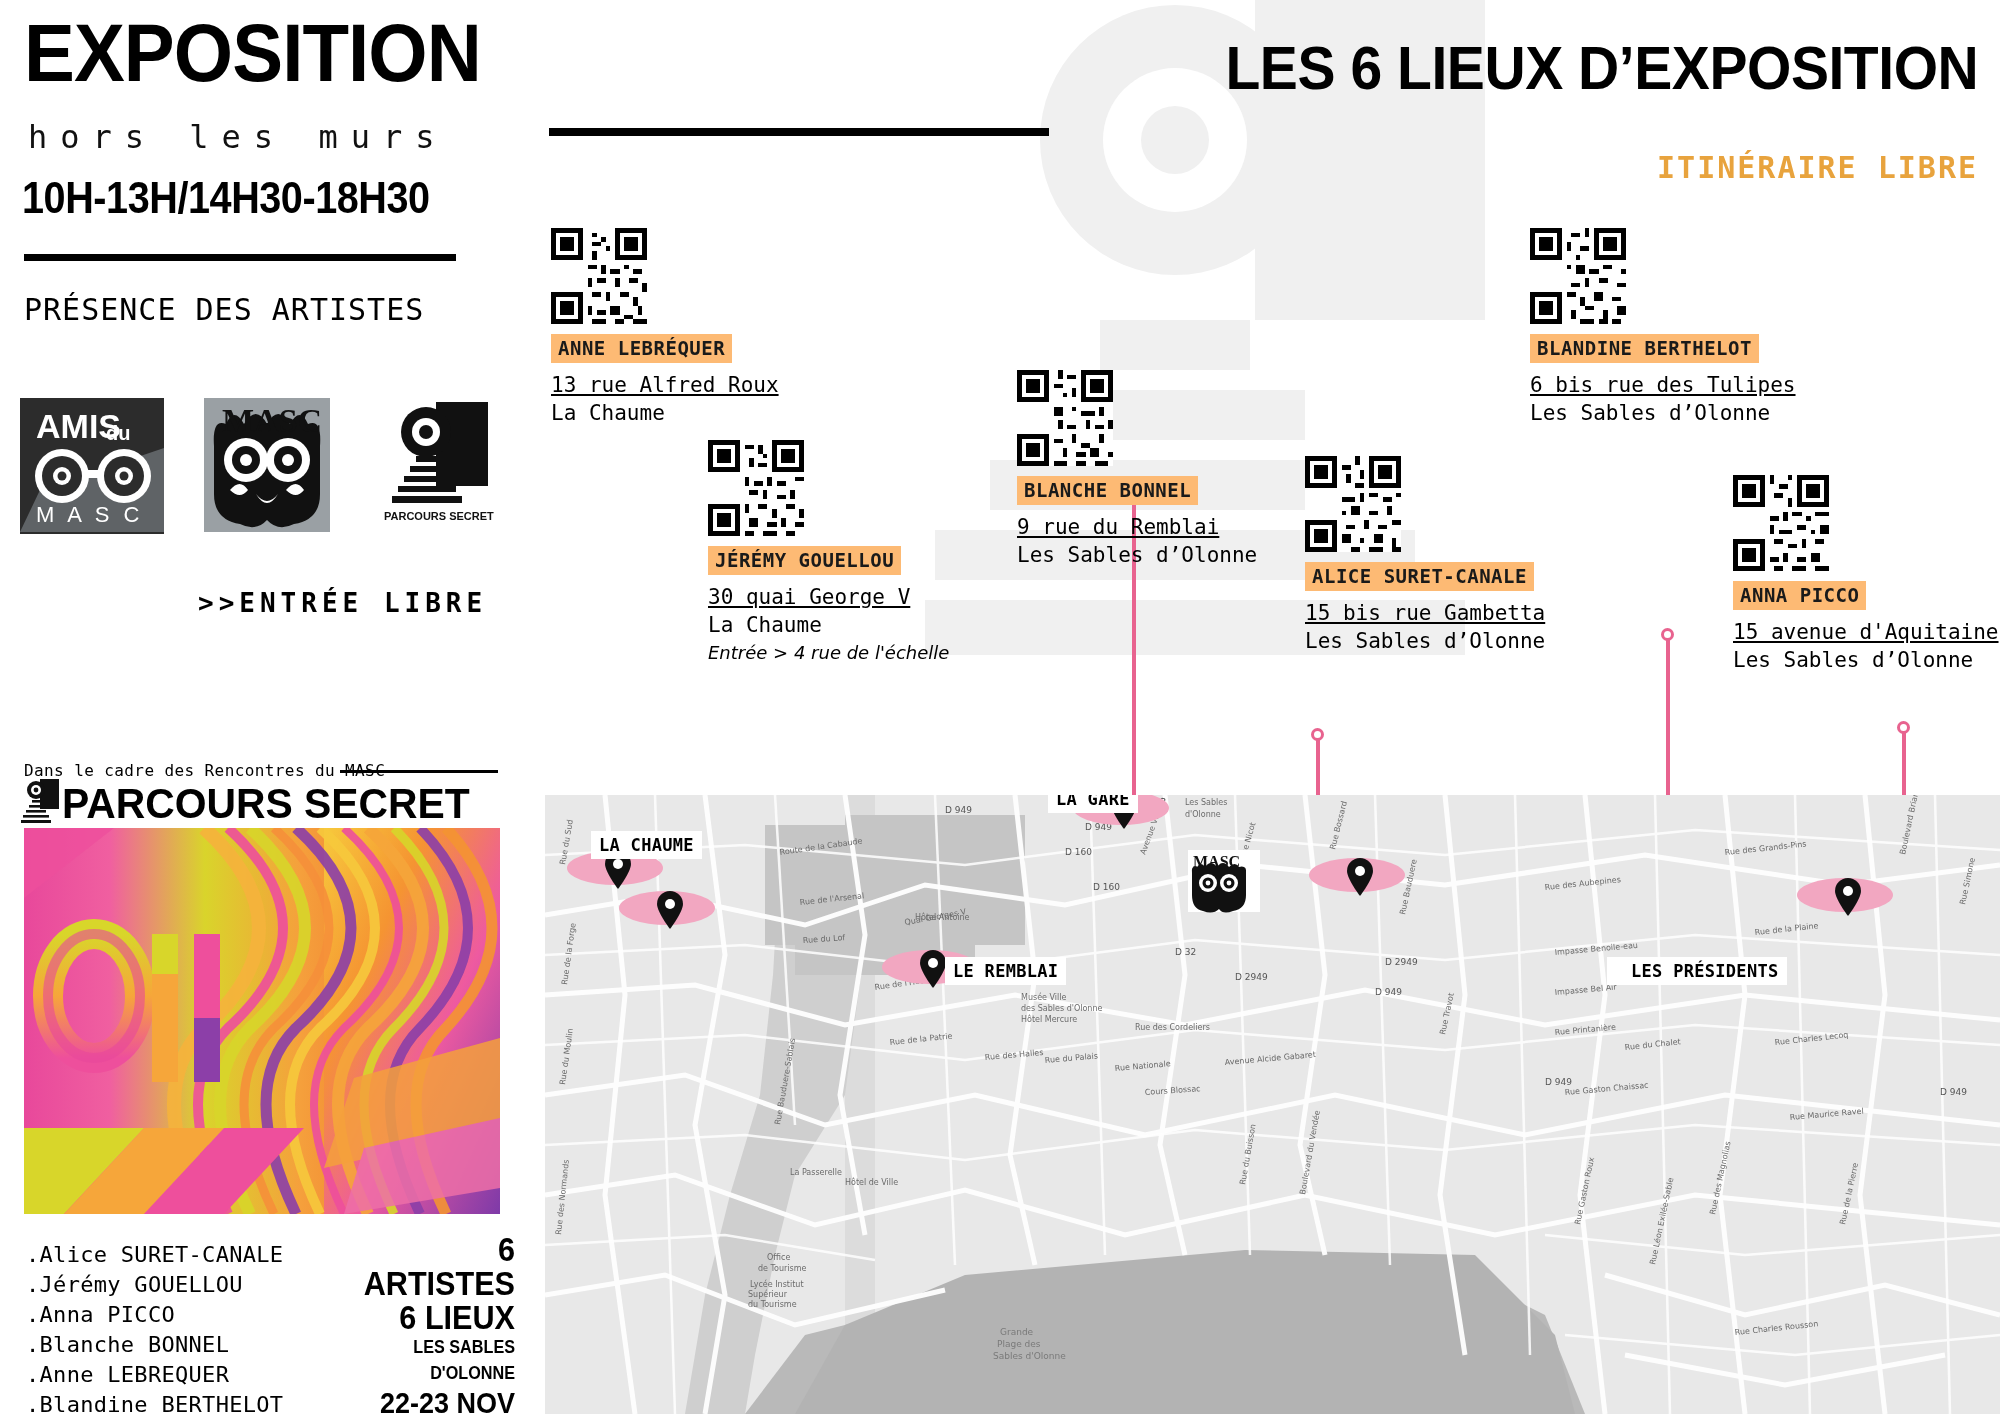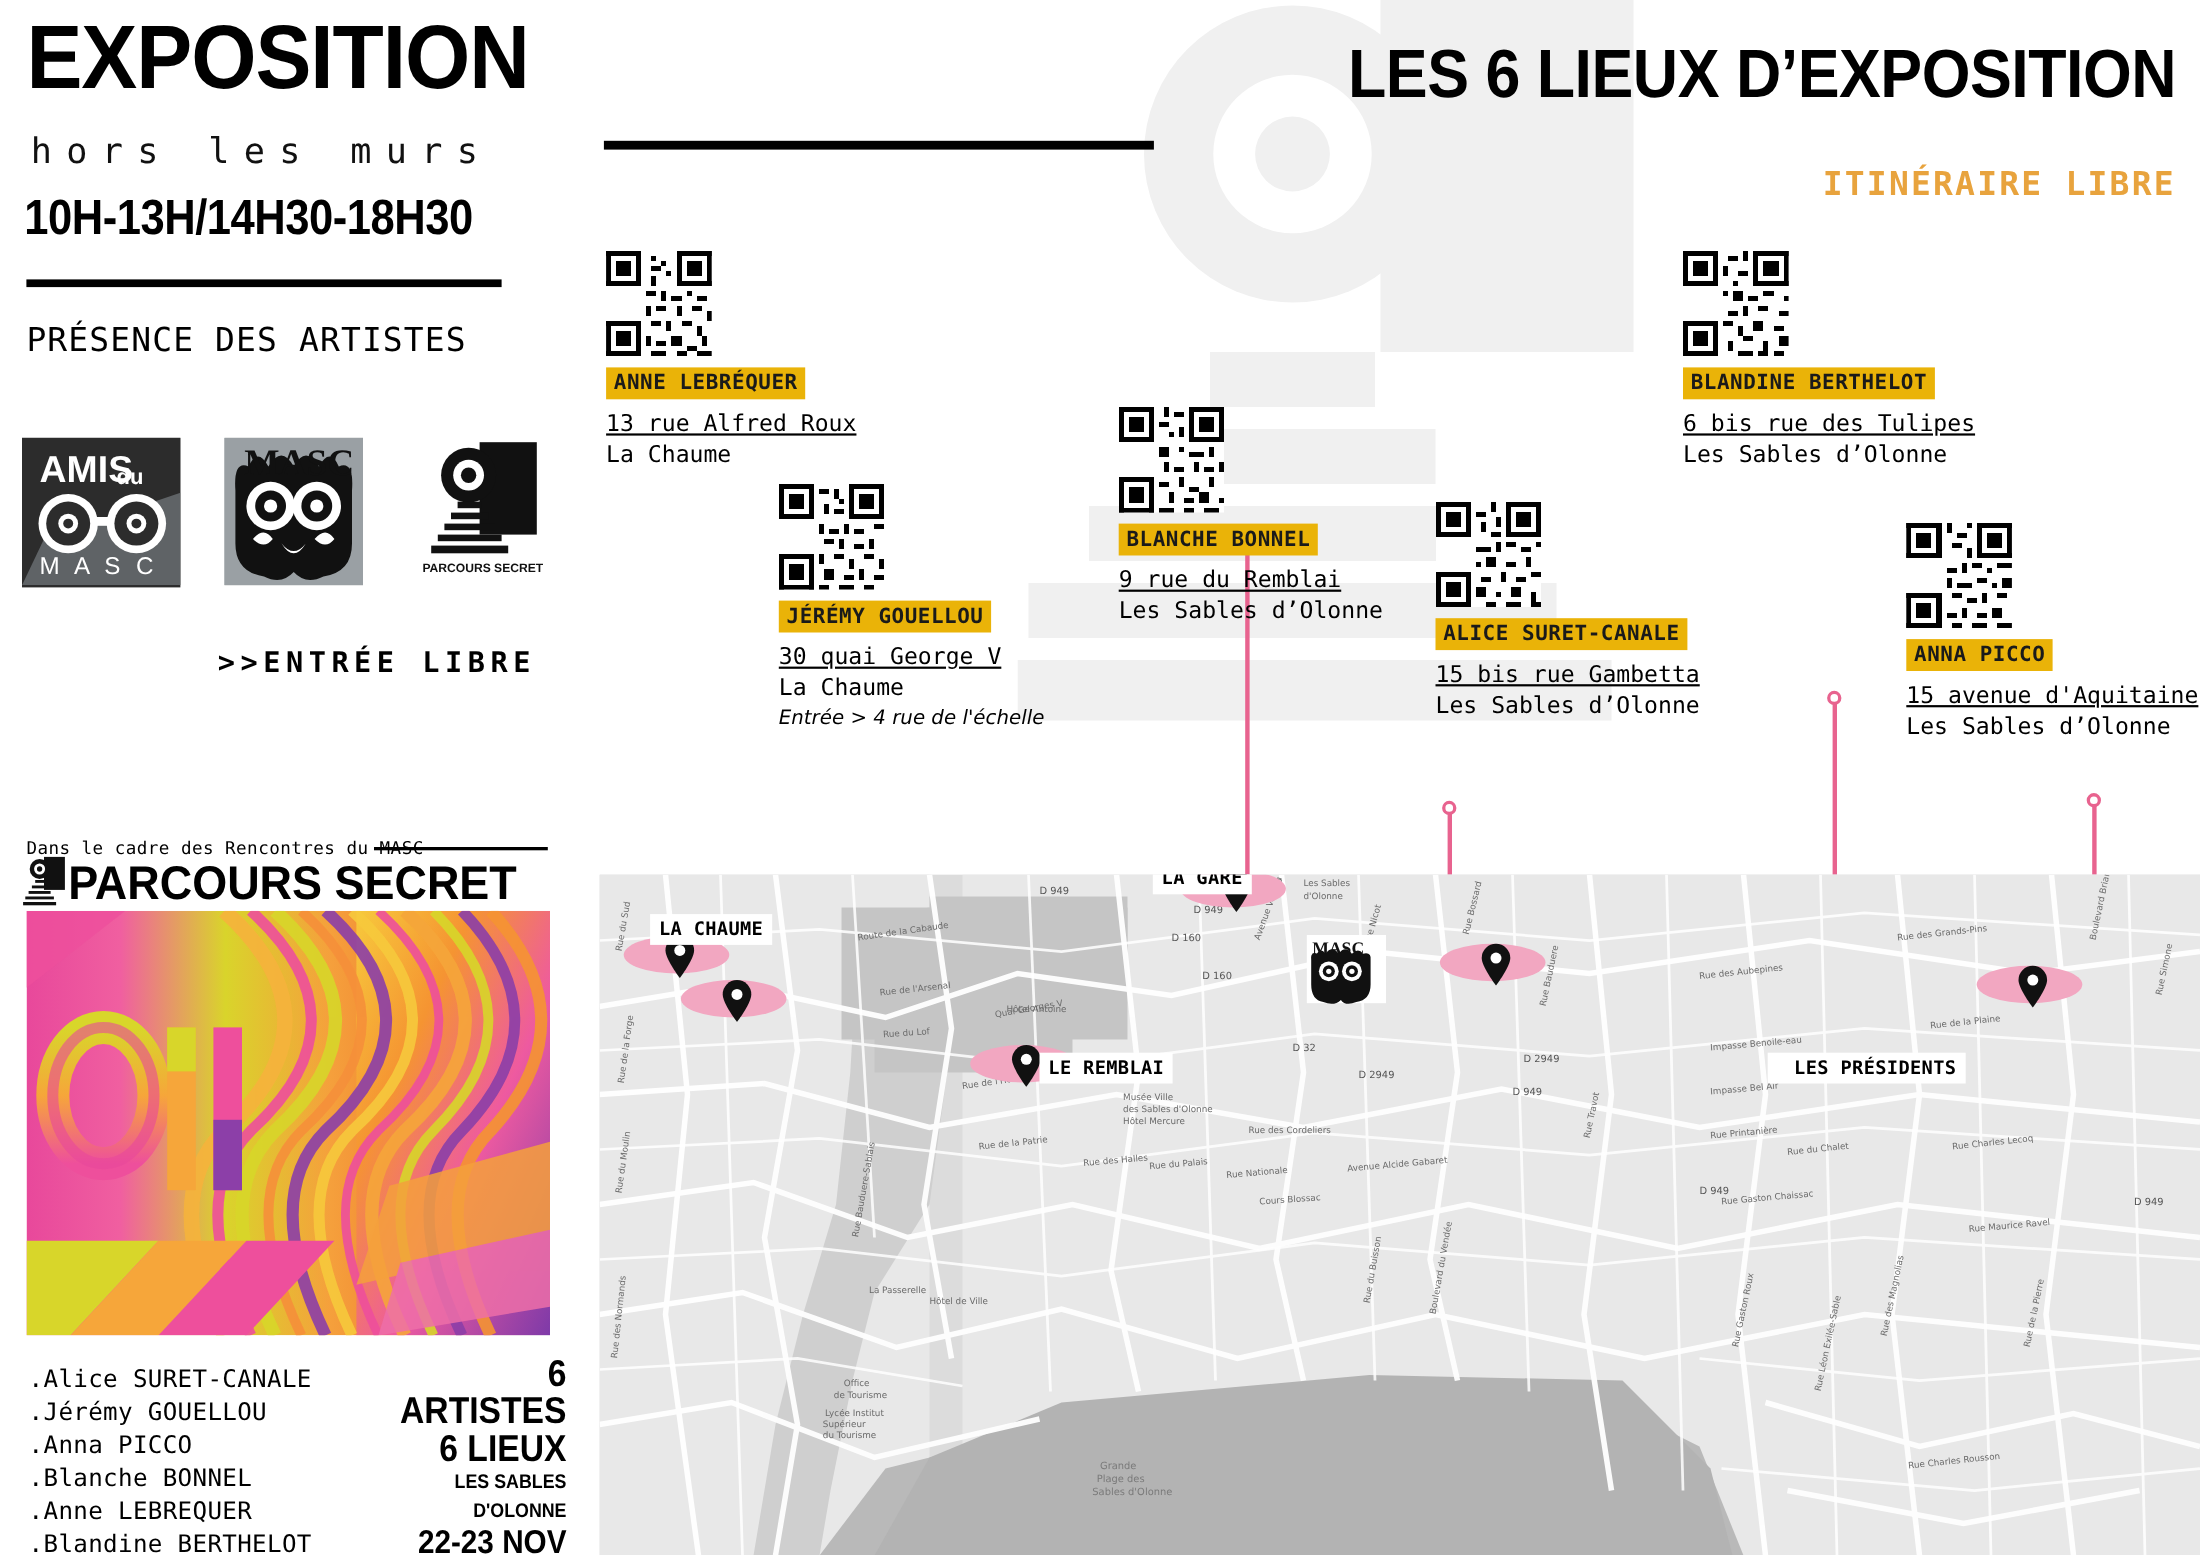--- a/index.html
+++ b/index.html
@@ -106,21 +106,21 @@
     white-space: nowrap;
   }
 
   
   .watermark { position: absolute; left: 380px; top: -10px; width: 620px; height: 770px; opacity: 1; }
 
   
   .loc { position: absolute; }
   .loc .qr { width: 96px; height: 96px; margin-bottom: 10px; }
   .loc .name {
-    display: inline-block; background: #eab308; color: #1a1a1a;
+    display: inline-block; background: #fdba74; color: #1a1a1a;
     font-family: "DejaVu Sans Mono", monospace;
     font-size: 19px; font-weight: 700; letter-spacing: 0.5px;
     padding: 3px 7px 4px 7px; white-space: nowrap;
   }
   .loc .addr {
     font-family: "DejaVu Sans Mono", monospace; font-size: 21px;
     text-decoration: underline; color: #000; margin-top: 10px; white-space: nowrap;
   }
   .loc .city { font-family: "DejaVu Sans Mono", monospace; font-size: 21px; color: #000; margin-top: 4px; white-space: nowrap; }
   .loc .note { font-family: "DejaVu Sans", sans-serif; font-style: italic; font-size: 18px; color: #000; margin-top: 5px; white-space: nowrap; }

